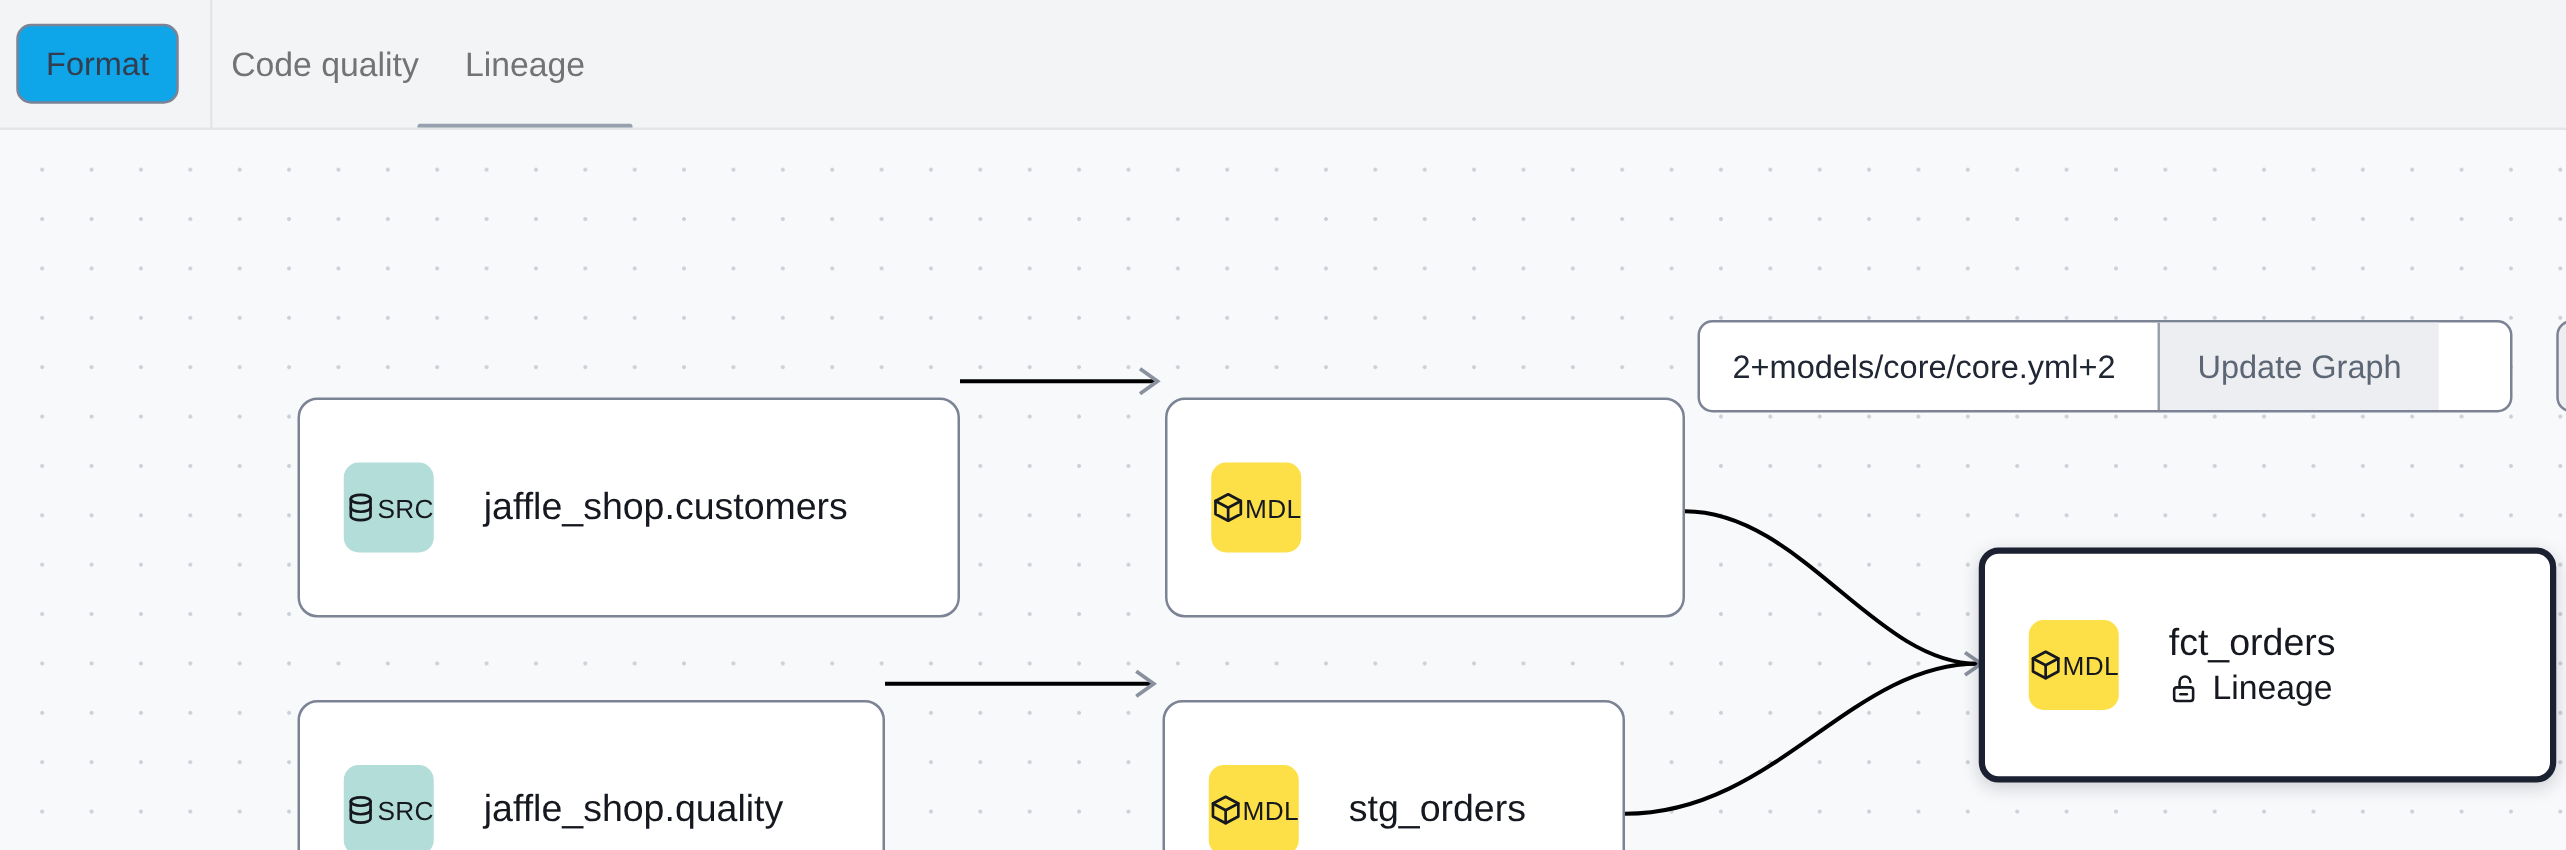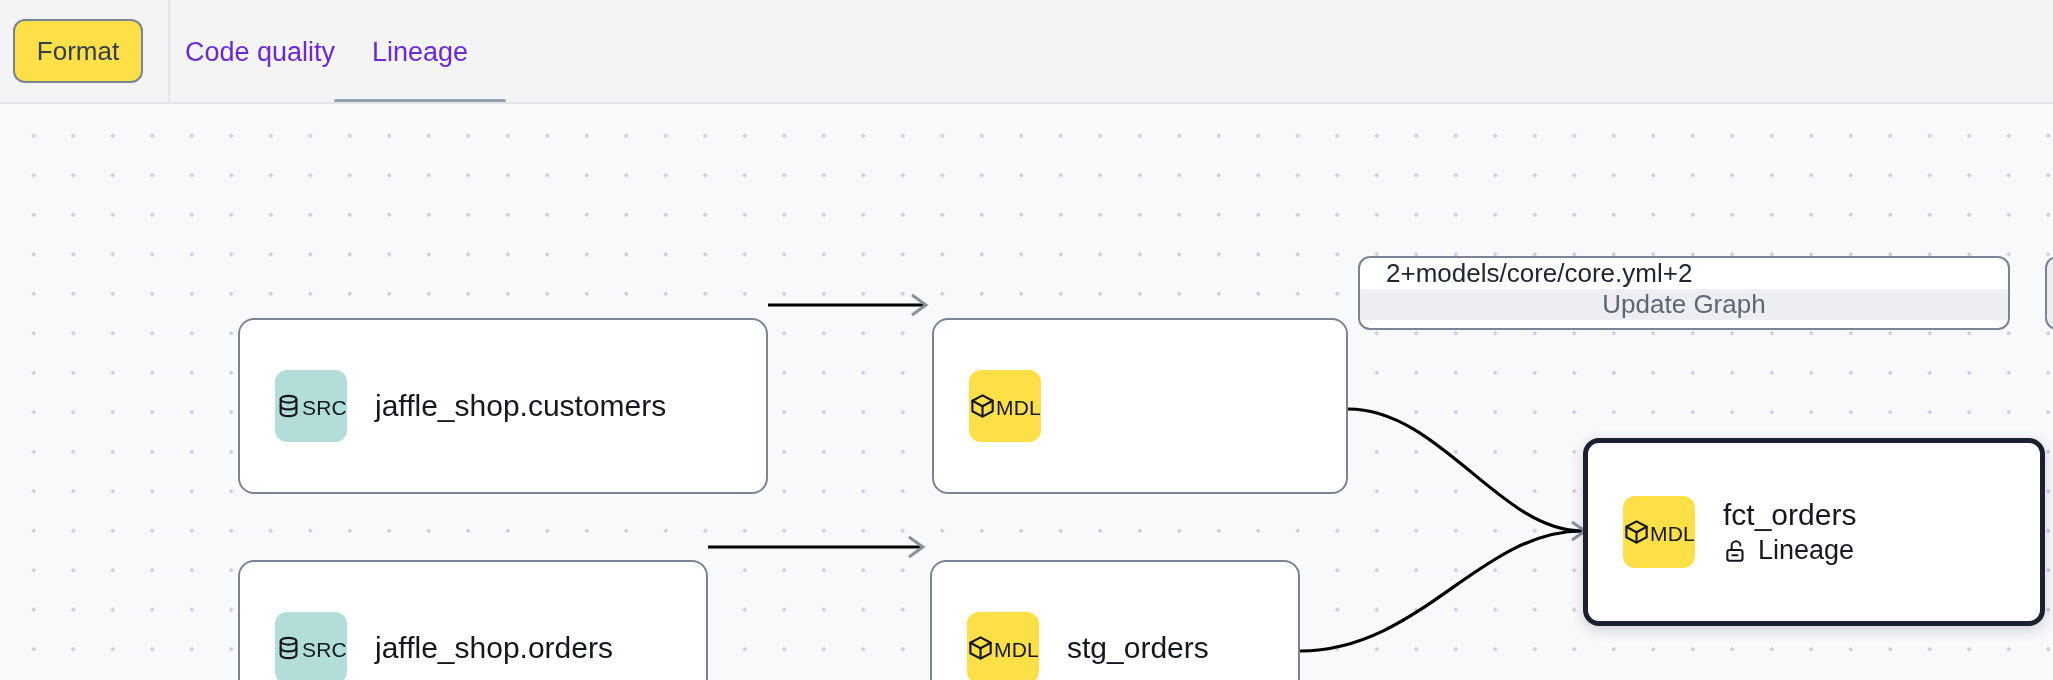--- a/index.html
+++ b/index.html
@@ -36,21 +36,21 @@
     background: #f3f4f6;
     border-right: 2px solid #e3e5e8;
     box-sizing: border-box;
   }
   .format-btn {
     position: absolute;
     left: 13px;
     top: 19px;
     width: 130px;
     height: 64px;
-    background: #fde047;
+    background: #0ea5e9;
     border: 2px solid #7b8394;
     border-radius: 12px;
     color: #343d4e;
     font-size: 26px;
     line-height: 60px;
     text-align: center;
     cursor: pointer;
     box-sizing: border-box;
     font-family: "Liberation Sans", sans-serif;
     padding: 0;
@@ -61,21 +61,21 @@
     top: 0;
     height: 104px;
   }
   .tab {
     position: absolute;
     top: 0;
     height: 104px;
     display: flex;
     align-items: center;
     justify-content: center;
-    color: #6d28d9;
+    color: #737373;
     font-size: 27px;
     cursor: pointer;
     box-sizing: border-box;
   }
   .tab .tab-label { display: block; }
   .tab.active::after {
     content: "";
     position: absolute;
     left: 0; right: 0;
     bottom: 0;
@@ -184,21 +184,21 @@
   .badge.mdl { background: #fde047; }
   .badge svg { display: block; }
   .badge-text {
     font-size: 21px;
     color: #15181f;
     line-height: 1;
     margin-top: 3px;
     letter-spacing: 0.2px;
   }
   .node-body {
-    margin-left: 28px;
+    margin-left: 40px;
     display: flex;
     flex-direction: column;
     justify-content: center;
     text-align: right;
   }
   .node-title {
     font-size: 30px;
     color: #15181f;
     line-height: 1.12;
     white-space: nowrap;
@@ -254,21 +254,21 @@
 
       <path d="M 708 443 L 922 443" fill="none" stroke="#000000" stroke-width="3.2"></path>
       <path d="M 909 433 L 923 443 L 909 453" fill="none" stroke="#8a919e" stroke-width="3"></path>
 
       <path d="M 1348 305 C 1440 305 1500 427 1582 427" fill="none" stroke="#000000" stroke-width="3.2"></path>
 
       <path d="M 1300 547 C 1420 547 1480 427 1582 427" fill="none" stroke="#000000" stroke-width="3.2"></path>
       <path d="M 1572 418 L 1585 427 L 1572 436" fill="none" stroke="#8a919e" stroke-width="3"></path>
     </svg>
 
-    <div class="query-bar" style="left:1358px; top:152px; width:652px; height:74px;flex-direction:column;">
+    <div class="query-bar" style="left:1358px; top:152px; width:652px; height:74px;">
       <input class="query-input" type="text" value="2+models/core/core.yml+2" style="">
       <div class="query-divider"></div>
       <button class="update-btn">Update Graph</button>
     </div>
 
     <div class="side-btn" style="left:2045px; top:152px; width:60px; height:74px;"></div>
 
     <div class="node" style="left:238px; top:214px; width:530px; height:176px;">
       <div class="badge src">
         <svg width="34" height="34" viewBox="0 0 24 24" fill="none" stroke="#15181f" stroke-width="1.9" stroke-linecap="round" stroke-linejoin="round">
@@ -297,21 +297,21 @@
     <div class="node" style="left:238px; top:456px; width:470px; height:176px;">
       <div class="badge src">
         <svg width="34" height="34" viewBox="0 0 24 24" fill="none" stroke="#15181f" stroke-width="1.9" stroke-linecap="round" stroke-linejoin="round">
           <ellipse cx="12" cy="6" rx="7" ry="3"></ellipse>
           <path d="M5 6v6c0 1.66 3.13 3 7 3s7-1.34 7-3V6"></path>
           <path d="M5 12v6c0 1.66 3.13 3 7 3s7-1.34 7-3v-6"></path>
         </svg>
         <span class="badge-text">SRC</span>
       </div>
       <div class="node-body">
-        <div class="node-title">jaffle_shop.orders</div>
+        <div class="node-title">jaffle_shop.quality</div>
       </div>
     </div>
 
     <div class="node" style="left:930px; top:456px; width:370px; height:176px;">
       <div class="badge mdl">
         <svg width="34" height="34" viewBox="0 0 24 24" fill="none" stroke="#15181f" stroke-width="1.9" stroke-linecap="round" stroke-linejoin="round">
           <path d="M12 2.6 21 7.4v9.2L12 21.4 3 16.6V7.4z"></path>
           <path d="M3 7.4 12 12.2l9-4.8"></path>
           <path d="M12 12.2v9.2"></path>
         </svg>

